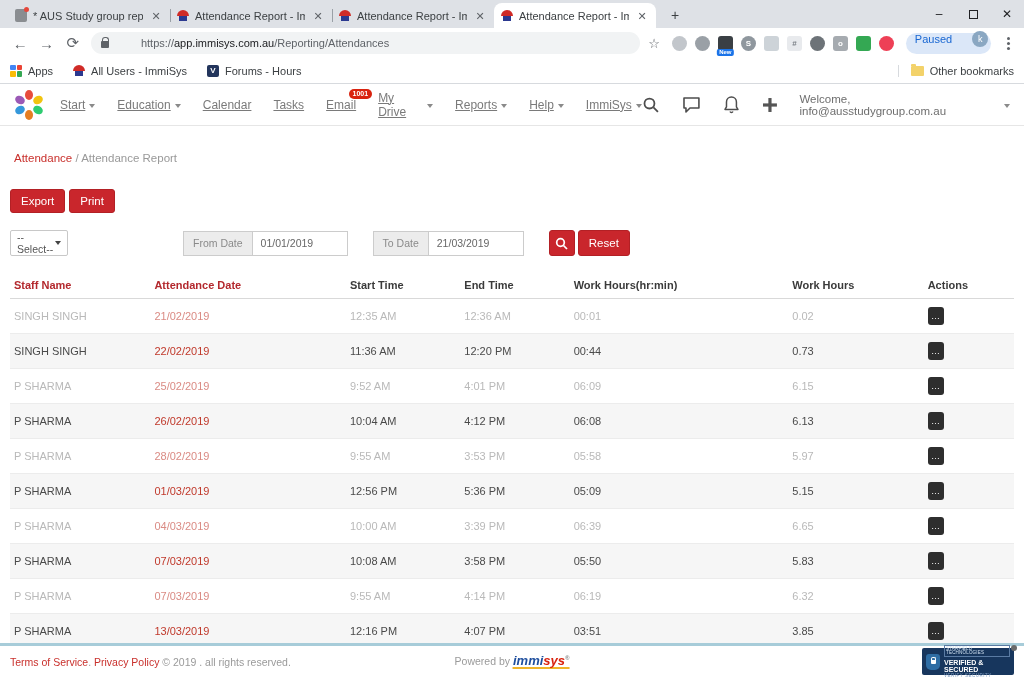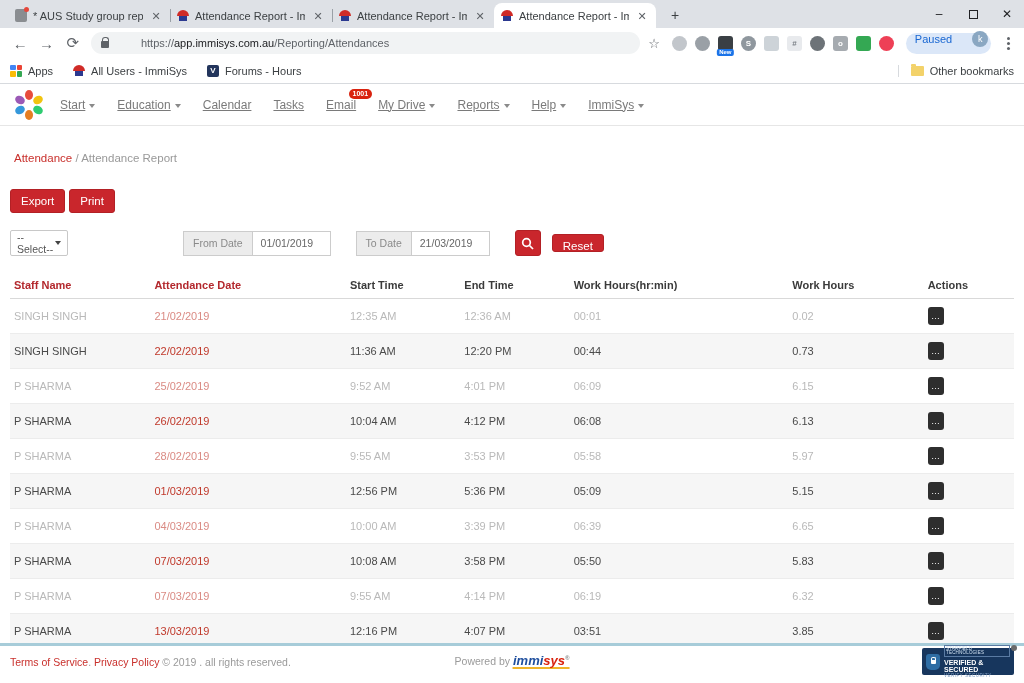--- a/index.html
+++ b/index.html
@@ -69,26 +69,26 @@
   .breadcrumb { padding:26px 4px 0; font-size:11.5px; color:#999; }
   .breadcrumb .bc-home { color:#c9302c; }
   .btn-row { margin-top:25px; display:flex; gap:4px; }
   .btn-red { background:#c9262c; border:1px solid #b32025; color:#fff; font-size:11.5px; padding:5px 10px; border-radius:3px; cursor:pointer; font-family:inherit; }
   .filter-row { margin-top:17px; display:flex; align-items:center; }
   .select-box { width:58px; height:26px; border:1px solid #c8c8c8; border-radius:2px; background:#fff; color:#555;
                 font-size:10.5px; display:flex; align-items:center; justify-content:space-between; padding:0 6px; }
   .sel-caret { width:0; height:0; border-left:3.5px solid transparent; border-right:3.5px solid transparent; border-top:4.5px solid #444; }
   .input-group { display:flex; height:25px; }
   .input-label { background:#ececec; border:1px solid #ccc; border-right:none; color:#8a8a8a; font-size:10.5px; display:flex; align-items:center; padding:0 9px; }
-  .input-box { border:1px solid #ccc; background:#fff; color:#666; font-size:10.5px; padding:0 8px; width:79px; font-family:inherit; }
+  .input-box { border:1px solid #ccc; background:#fff; color:#666; font-size:10.5px; padding:0 8px; width:96px; font-family:inherit; }
   .g-from { margin-left:115px; }
   .g-to { margin-left:25px; }
   .search-btn { margin-left:25px; width:26px; height:26px; background:#c9262c; border:1px solid #b32025; border-radius:3px;
                 display:flex; align-items:center; justify-content:center; }
-  .reset-btn { margin-left:11px; height:18px; }
+  .reset-btn { margin-left:3px; height:26px; }
 
   
   table { width:100%; border-collapse:collapse; margin-top:16px; font-size:11px; table-layout:fixed; }
   th { text-align:left; color:#3b3b3b; font-weight:bold; padding:7px 4px; border-bottom:1px solid #d9d9d9; }
   th.th-red { color:#b3282d; }
   td { padding:8px 4px; border-bottom:1px solid #ececec; }
   tr.row-light td { color:#b9b9b9; }
   tr.row-light td.date { color:#da8b84; }
   tr.row-dark td { color:#4a4a4a; background:#f6f6f6; }
   tr.row-dark td.date { color:#c0392b; }
@@ -246,20 +246,41 @@
       </div>
       <div class="nav-item">
         <span>Help</span>
         <span class="caret"></span>
       </div>
       <div class="nav-item">
         <span>ImmiSys</span>
         <span class="caret"></span>
       </div>
     </div>
+  <div class="header-right">
+    <svg class="hicon icon" width="18" height="18" viewBox="0 0 18 18">
+      <circle cx="7.5" cy="7.5" r="5" fill="none" stroke="#4d4d4d" stroke-width="1.8"></circle>
+      <line x1="11.5" y1="11.5" x2="16" y2="16" stroke="#4d4d4d" stroke-width="1.8"></line>
+    </svg>
+    <svg class="hicon icon" width="19" height="18" viewBox="0 0 19 18">
+      <path d="M2 2 h15 v10 h-9 l-4 4 v-4 h-2 z" fill="none" stroke="#4d4d4d" stroke-width="1.6" stroke-linejoin="round"></path>
+    </svg>
+    <svg class="hicon icon" width="17" height="19" viewBox="0 0 17 19">
+      <path d="M8.5 2 c-3 0-5 2.2-5 5 v5 l-1.5 2.5 h13 L13.5 12 v-5 c0-2.8-2-5-5-5 z" fill="none" stroke="#4d4d4d" stroke-width="1.5" stroke-linejoin="round"></path>
+      <path d="M7 16.5 a1.6 1.6 0 0 0 3 0" fill="none" stroke="#4d4d4d" stroke-width="1.4"></path>
+    </svg>
+    <svg class="hicon icon" width="16" height="16" viewBox="0 0 16 16">
+      <rect x="6.4" y="1" width="3.2" height="14" fill="#555"></rect>
+        <rect x="1" y="6.4" width="14" height="3.2" fill="#555"></rect>
+    </svg>
+    <div class="welcome">
+      <span>Welcome, info@ausstudygroup.com.au</span>
+      <span class="caret"></span>
+    </div>
+  </div>
 </div>
 
 <div class="content">
   <div class="breadcrumb">
     <span class="bc-home">Attendance</span>
     <span>/</span>
     <span>Attendance Report</span>
   </div>
 
   <div class="btn-row">

